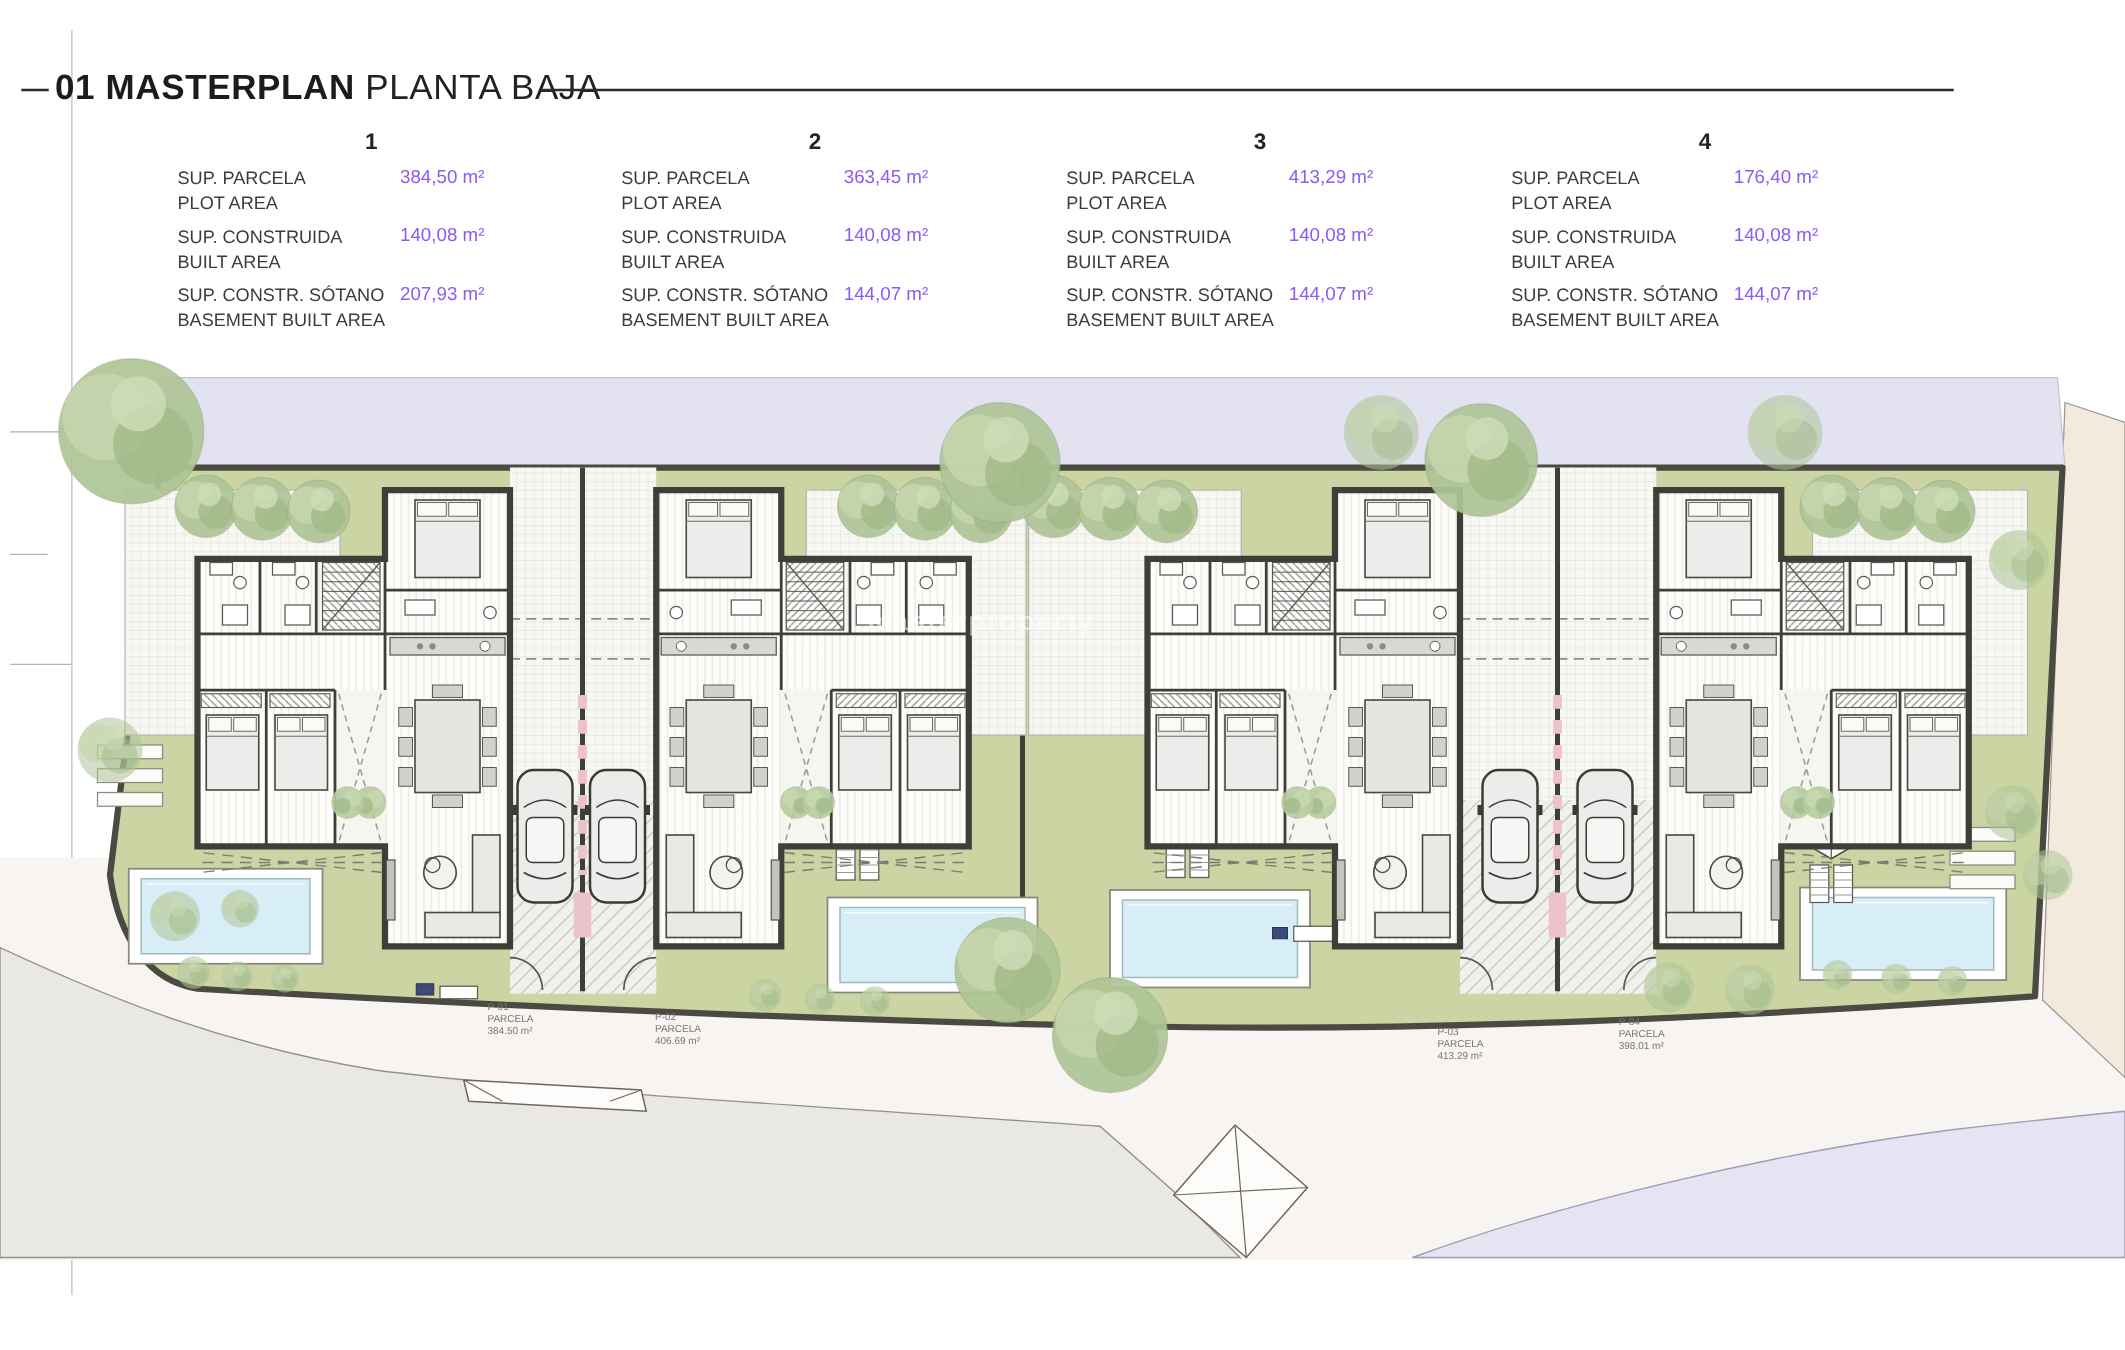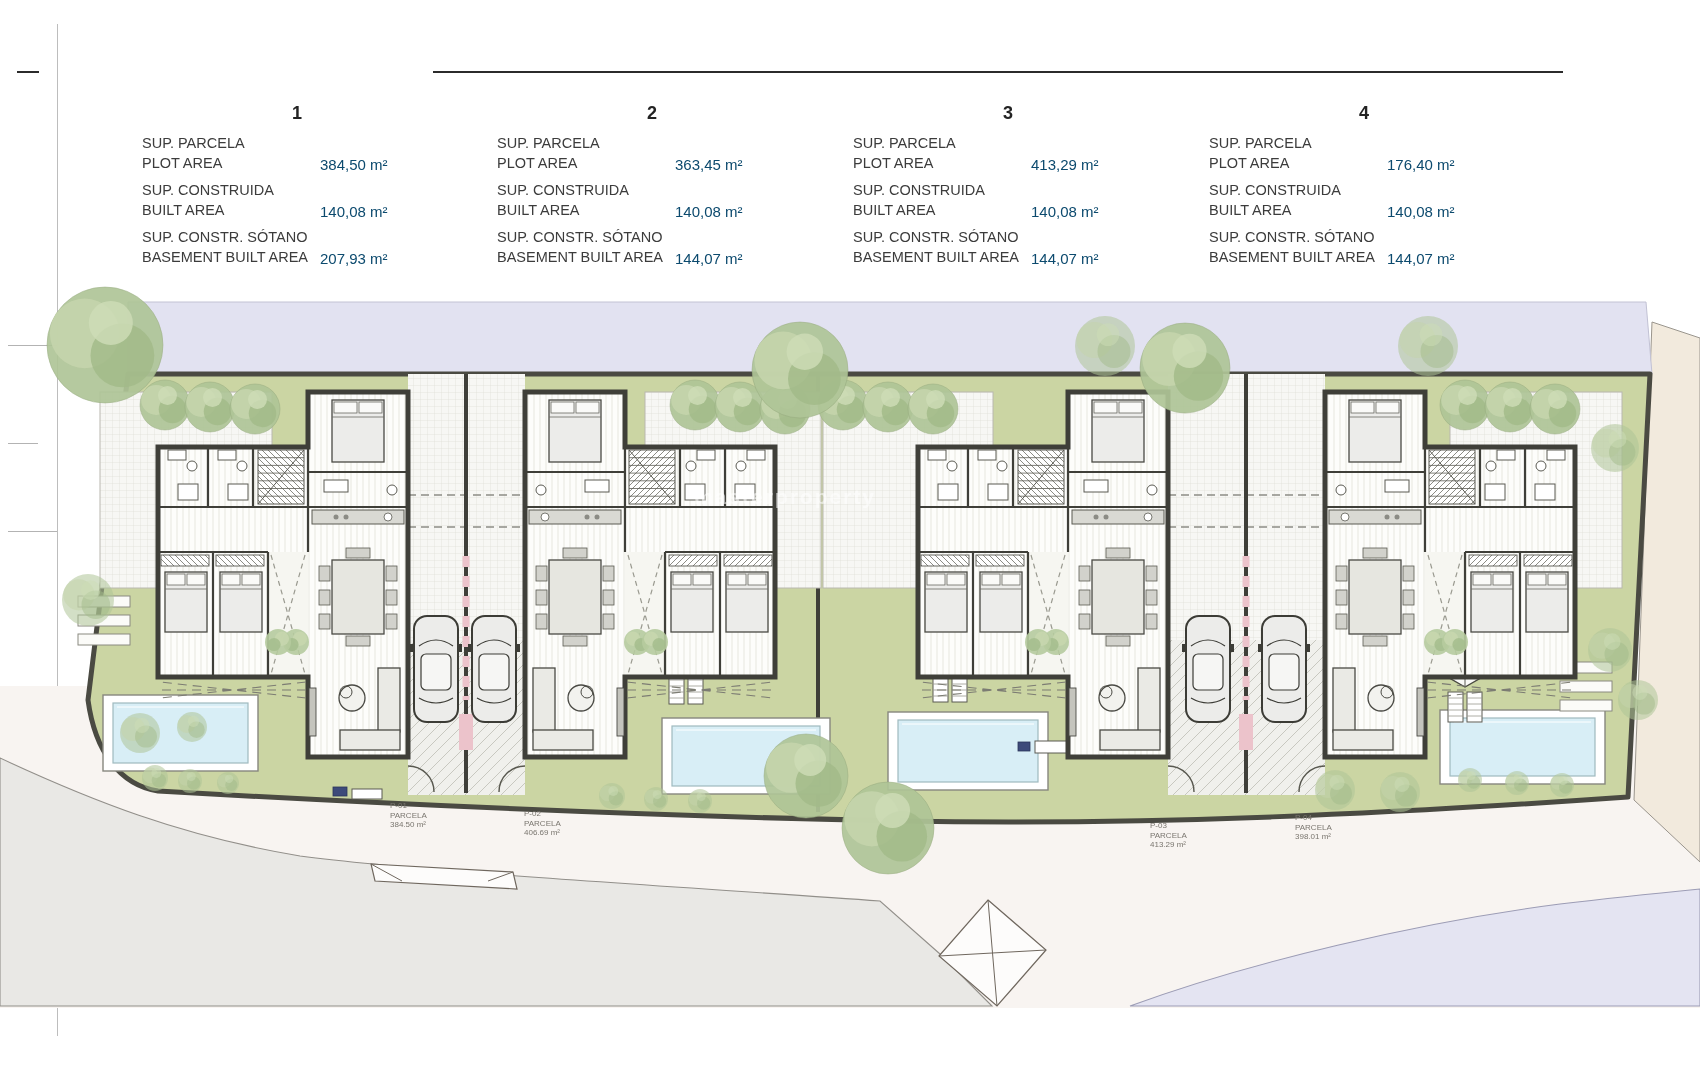--- a/index.html
+++ b/index.html
@@ -7,36 +7,37 @@
   .vline{position:absolute;left:57px;top:24px;width:1px;height:1012px;background:#bdbdbd;z-index:1;}
   .tick{position:absolute;height:1px;background:#b3b3b3;z-index:1;}
   #titlebar{position:absolute;top:54px;left:0;width:1700px;height:36px;z-index:3;}
   .t-stub{position:absolute;top:17px;left:17px;width:22px;height:2px;background:#2b2b2b;}
   .t-tail{position:absolute;top:17px;left:433px;width:1130px;height:2px;background:#2b2b2b;}
   .t-text{position:absolute;top:0;left:44px;font-size:28px;letter-spacing:.5px;color:#1c1c1c;white-space:nowrap;}
   .t-text b{font-weight:700;}
   .t-text .reg{font-weight:400;color:#222;}
   .unit{position:absolute;top:103px;width:310px;z-index:3;}
   .unum{text-align:center;font-size:18px;font-weight:700;color:#232323;margin-bottom:9px;}
-  .urow{display:flex;align-items:flex-end;margin-bottom:7px;}
+  .urow{display:flex;align-items:flex-start;margin-bottom:7px;}
   .ulbl{width:178px;font-size:14.5px;line-height:20px;color:#3c3c3c;}
-  .uval{width:120px;font-size:15px;color:#0c4a6e;}
+  .uval{width:120px;font-size:15px;color:#8b5cf6;}
   #plan{position:absolute;top:0;left:0;z-index:2;}
   .u1{left:142px}.u2{left:497px}.u3{left:853px}.u4{left:1209px}
 </style>
 </head>
 <body>
 
 <div class="vline"></div>
 <div class="tick" style="left:8px;top:345px;width:49px"></div>
 <div class="tick" style="left:8px;top:443px;width:30px"></div>
 <div class="tick" style="left:8px;top:531px;width:49px"></div>
 
 <div id="titlebar">
   <div class="t-stub"></div>
+  <div class="t-text"><b>01 MASTERPLAN</b>&nbsp;<span class="reg">PLANTA BAJA</span></div>
   <div class="t-tail"></div>
 </div>
 
 <div class="unit u1">
   <div class="unum">1</div>
   <div class="urow">
       <div class="ulbl"><span>SUP. PARCELA</span><br><span>PLOT AREA</span></div>
       <div class="uval">384,50 m²</div>
     </div>
   <div class="urow">

